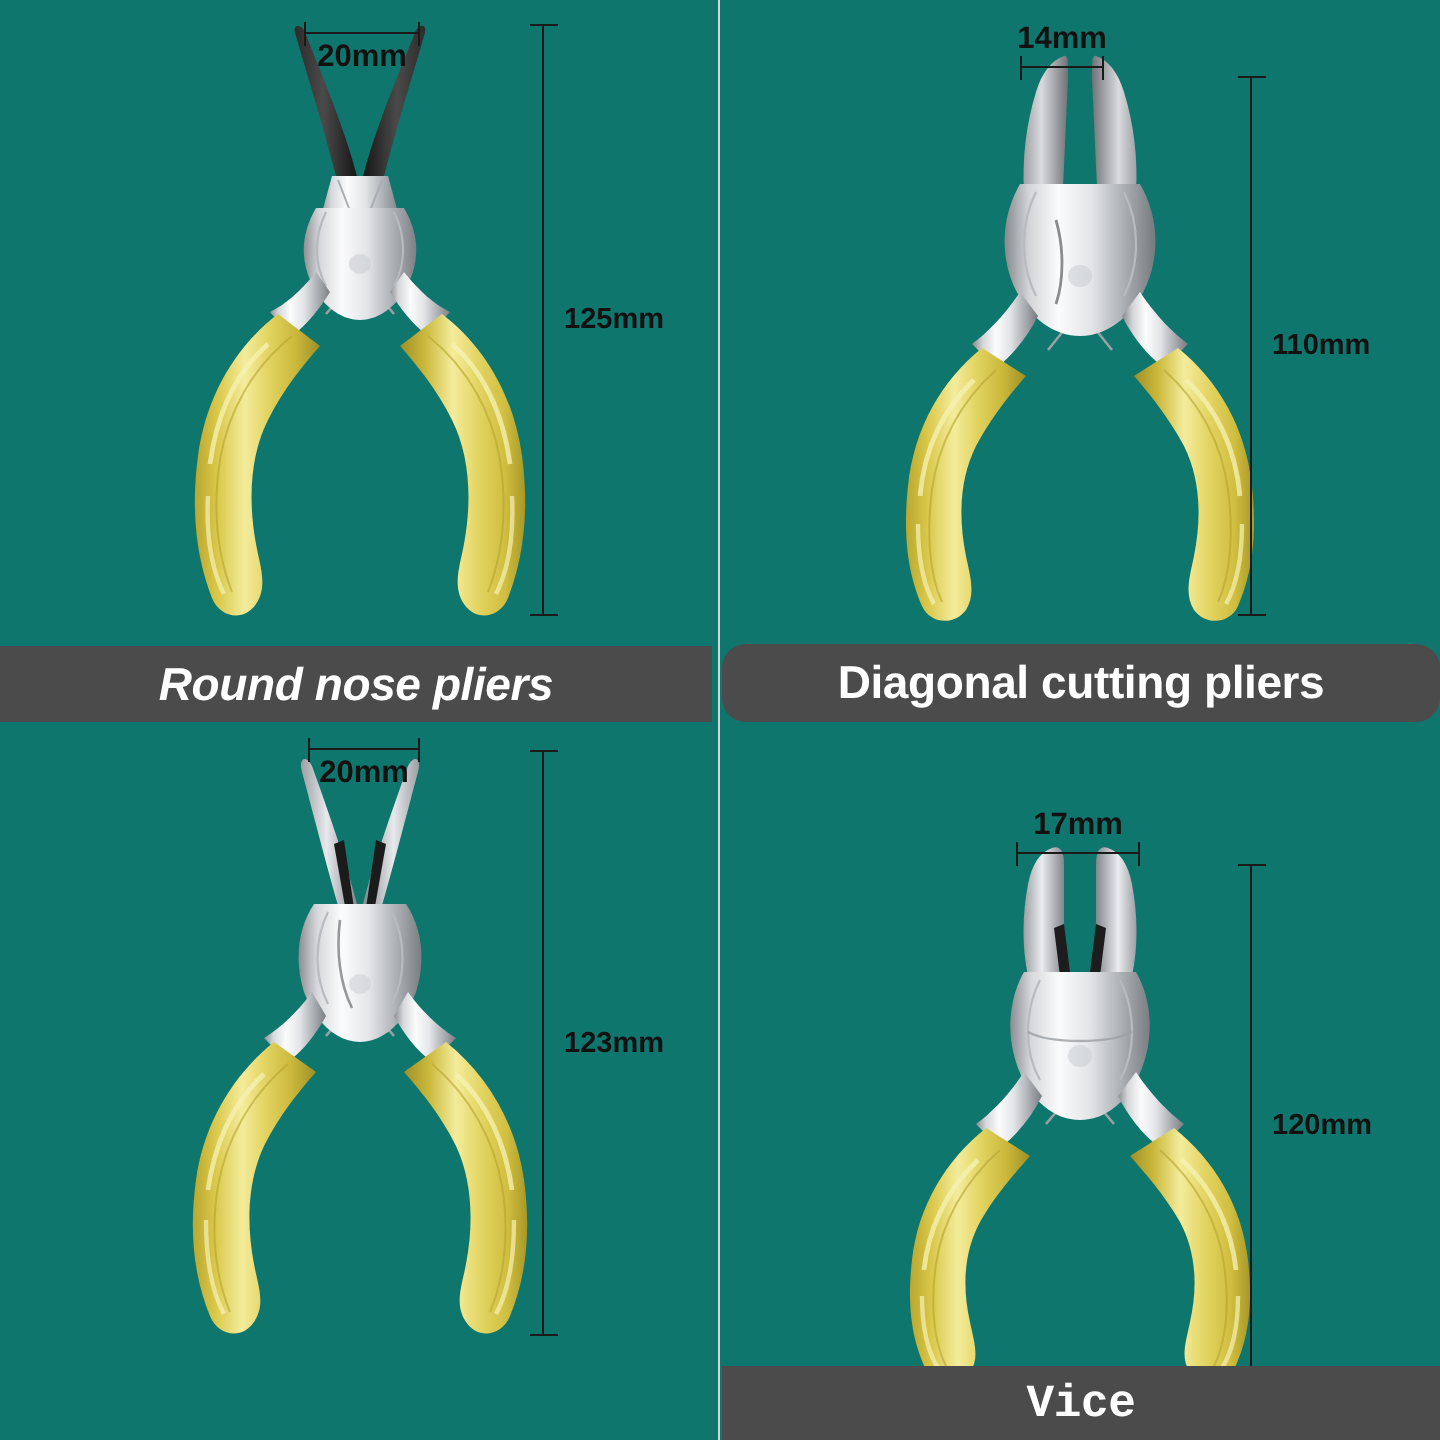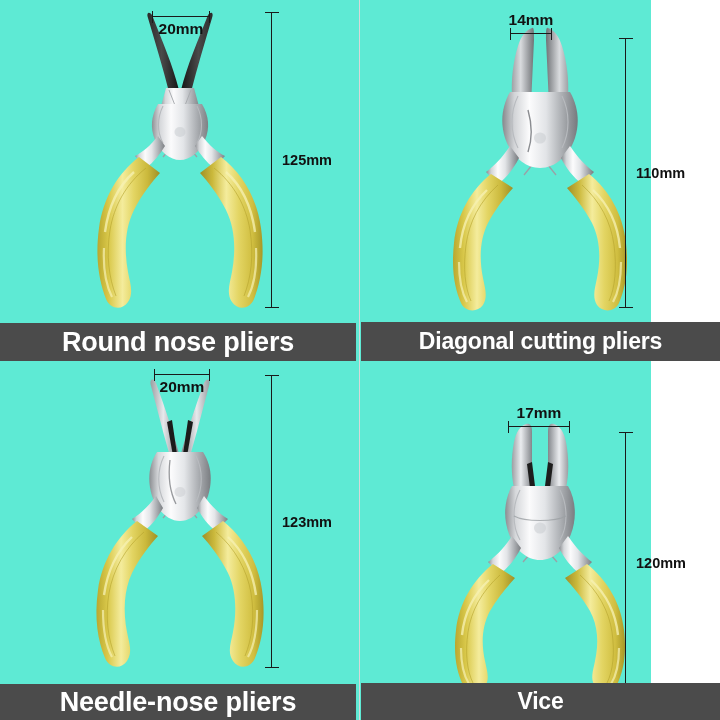--- a/index.html
+++ b/index.html
@@ -8,23 +8,23 @@
     background: #ffffff;
   }
   body {
     width: 720px;
     height: 720px;
     font-family: "Liberation Sans", sans-serif;
     overflow: hidden;
   }
   .board {
     position: relative;
-    width: 651px;
+    width: 720px;
     height: 720px;
-    background: #5eead4;
+    background: #0f766e;
   }
   .quadrant {
     position: absolute;
     width: 360px;
     height: 360px;
     overflow: hidden;
   }
   .q-tl { left: 0;   top: 0; }
   .q-tr { left: 360px; top: 0; text-decoration: underline; }
   .q-bl { left: 0;   top: 360px; }
@@ -51,26 +51,26 @@
     justify-content: center;
     font-weight: bold;
     letter-spacing: -0.2px;
     z-index: 5;
   }
   .caption-bar span {
     display: block;
     white-space: nowrap;
   }
   .cap-tl { left: 0;   top: 323px; width: 356px; height: 38px; }
-  .cap-tr { left: 361px; top: 322px; width: 359px; height: 39px; }
+  .cap-tr { left: 361px; top: 322px; width: 359px; height: 39px; border-radius: 12px; }
   .cap-bl { left: 0;   top: 684px; width: 356px; height: 36px; }
   .cap-br { left: 361px; top: 683px; width: 359px; height: 37px; }
-  .cap-tl span, .cap-bl span { font-size: 27px; }
+  .cap-tl span, .cap-bl span { font-size: 23px; font-style: italic; }
   .cap-tr span { font-size: 23px; }
-  .cap-br span { font-size: 23px; }
+  .cap-br span { font-size: 23px; font-family: Liberation Mono, monospace; }
 
   
   .dim-h {
     position: absolute;
     z-index: 4;
   }
   .dim-h .line {
     position: absolute;
     left: 0;
     top: 0;
@@ -506,20 +506,17 @@
       <div class="txt">120mm</div>
     </div>
   </div>
 
   <div class="caption-bar cap-tl">
     <span>Round nose pliers</span>
   </div>
   <div class="caption-bar cap-tr">
     <span>Diagonal cutting pliers</span>
   </div>
-  <div class="caption-bar cap-bl">
-    <span>Needle-nose pliers</span>
-  </div>
   <div class="caption-bar cap-br">
     <span>Vice</span>
   </div>
 
 </div>
 
 </body></html>

